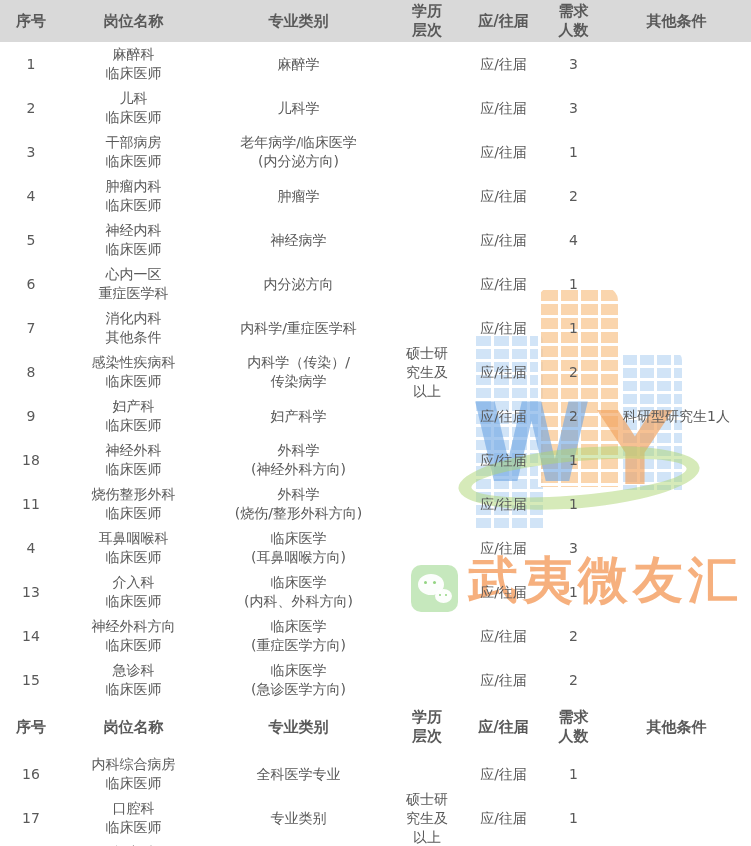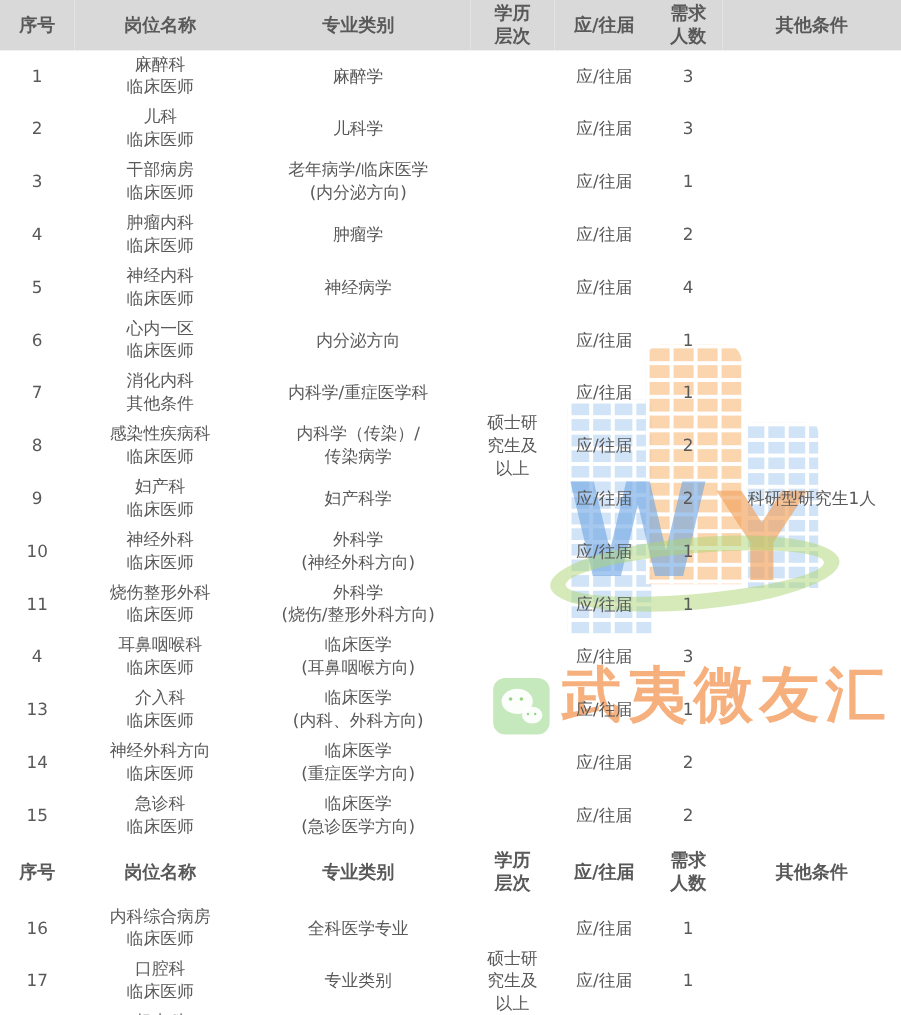--- a/index.html
+++ b/index.html
@@ -139,21 +139,21 @@
           <td>神经内科
 临床医师</td>
           <td>神经病学</td>
           <td>应/往届</td>
           <td>4</td>
           <td></td>
         </tr>
         <tr>
           <td>6</td>
           <td>心内一区
-临床医师</td>
+重症医学科</td>
           <td>内分泌方向</td>
           <td>应/往届</td>
           <td>1</td>
           <td></td>
         </tr>
         <tr>
           <td>7</td>
           <td>消化内科
 其他条件</td>
           <td>内科学/重症医学科</td>
@@ -174,21 +174,21 @@
         <tr>
           <td>9</td>
           <td>妇产科
 临床医师</td>
           <td>妇产科学</td>
           <td>应/往届</td>
           <td>2</td>
           <td>科研型研究生1人</td>
         </tr>
         <tr>
-          <td>10</td>
+          <td>18</td>
           <td>神经外科
 临床医师</td>
           <td>外科学
 (神经外科方向)</td>
           <td>应/往届</td>
           <td>1</td>
           <td></td>
         </tr>
         <tr>
           <td>11</td>

